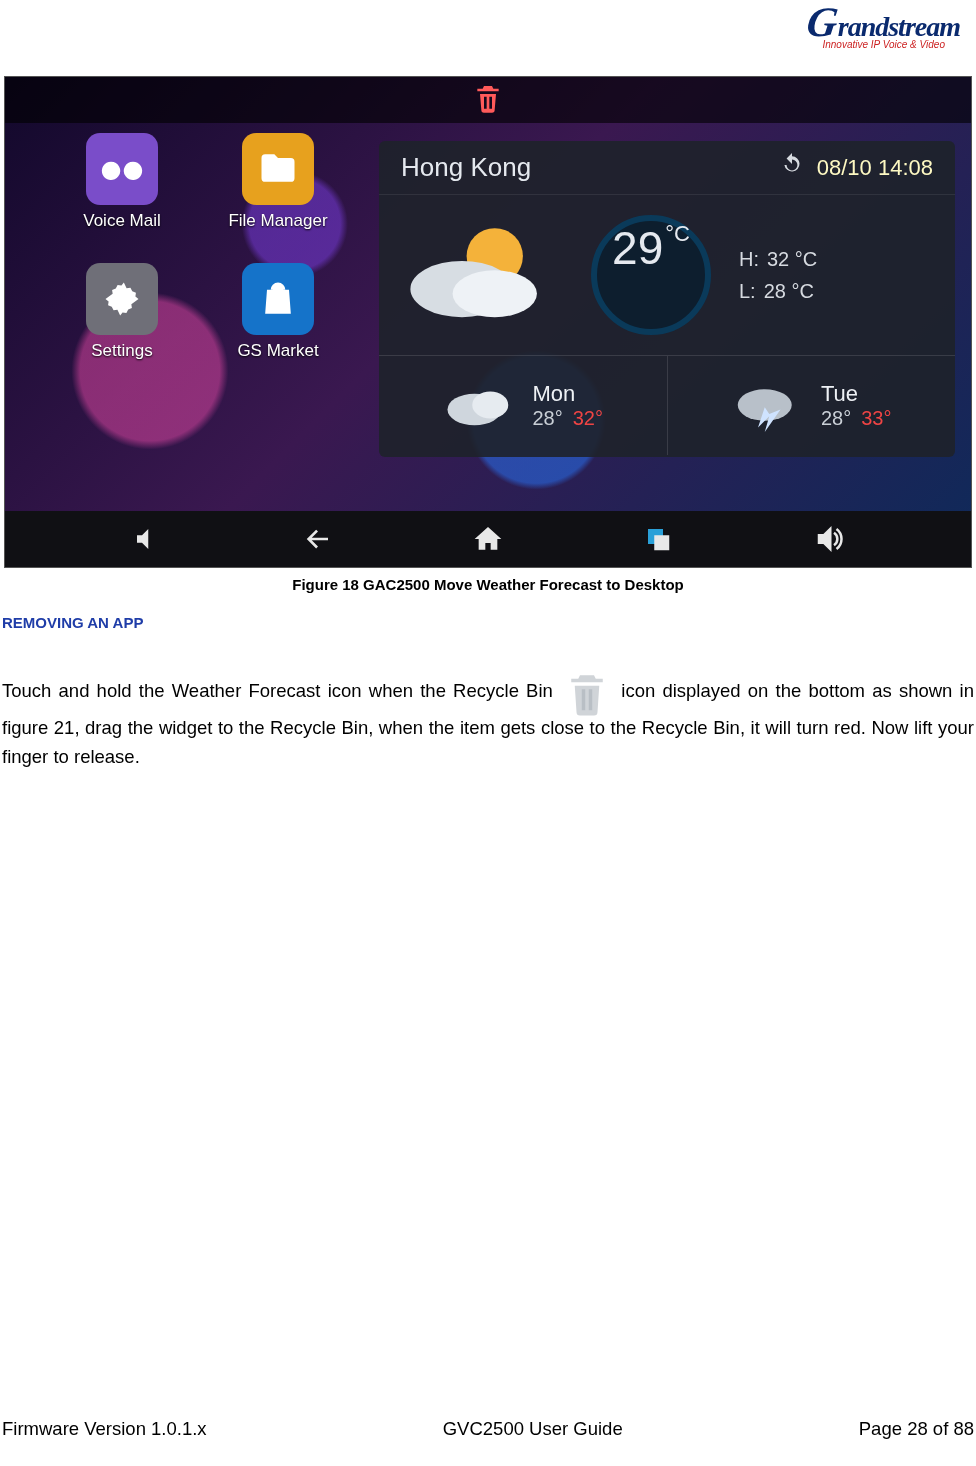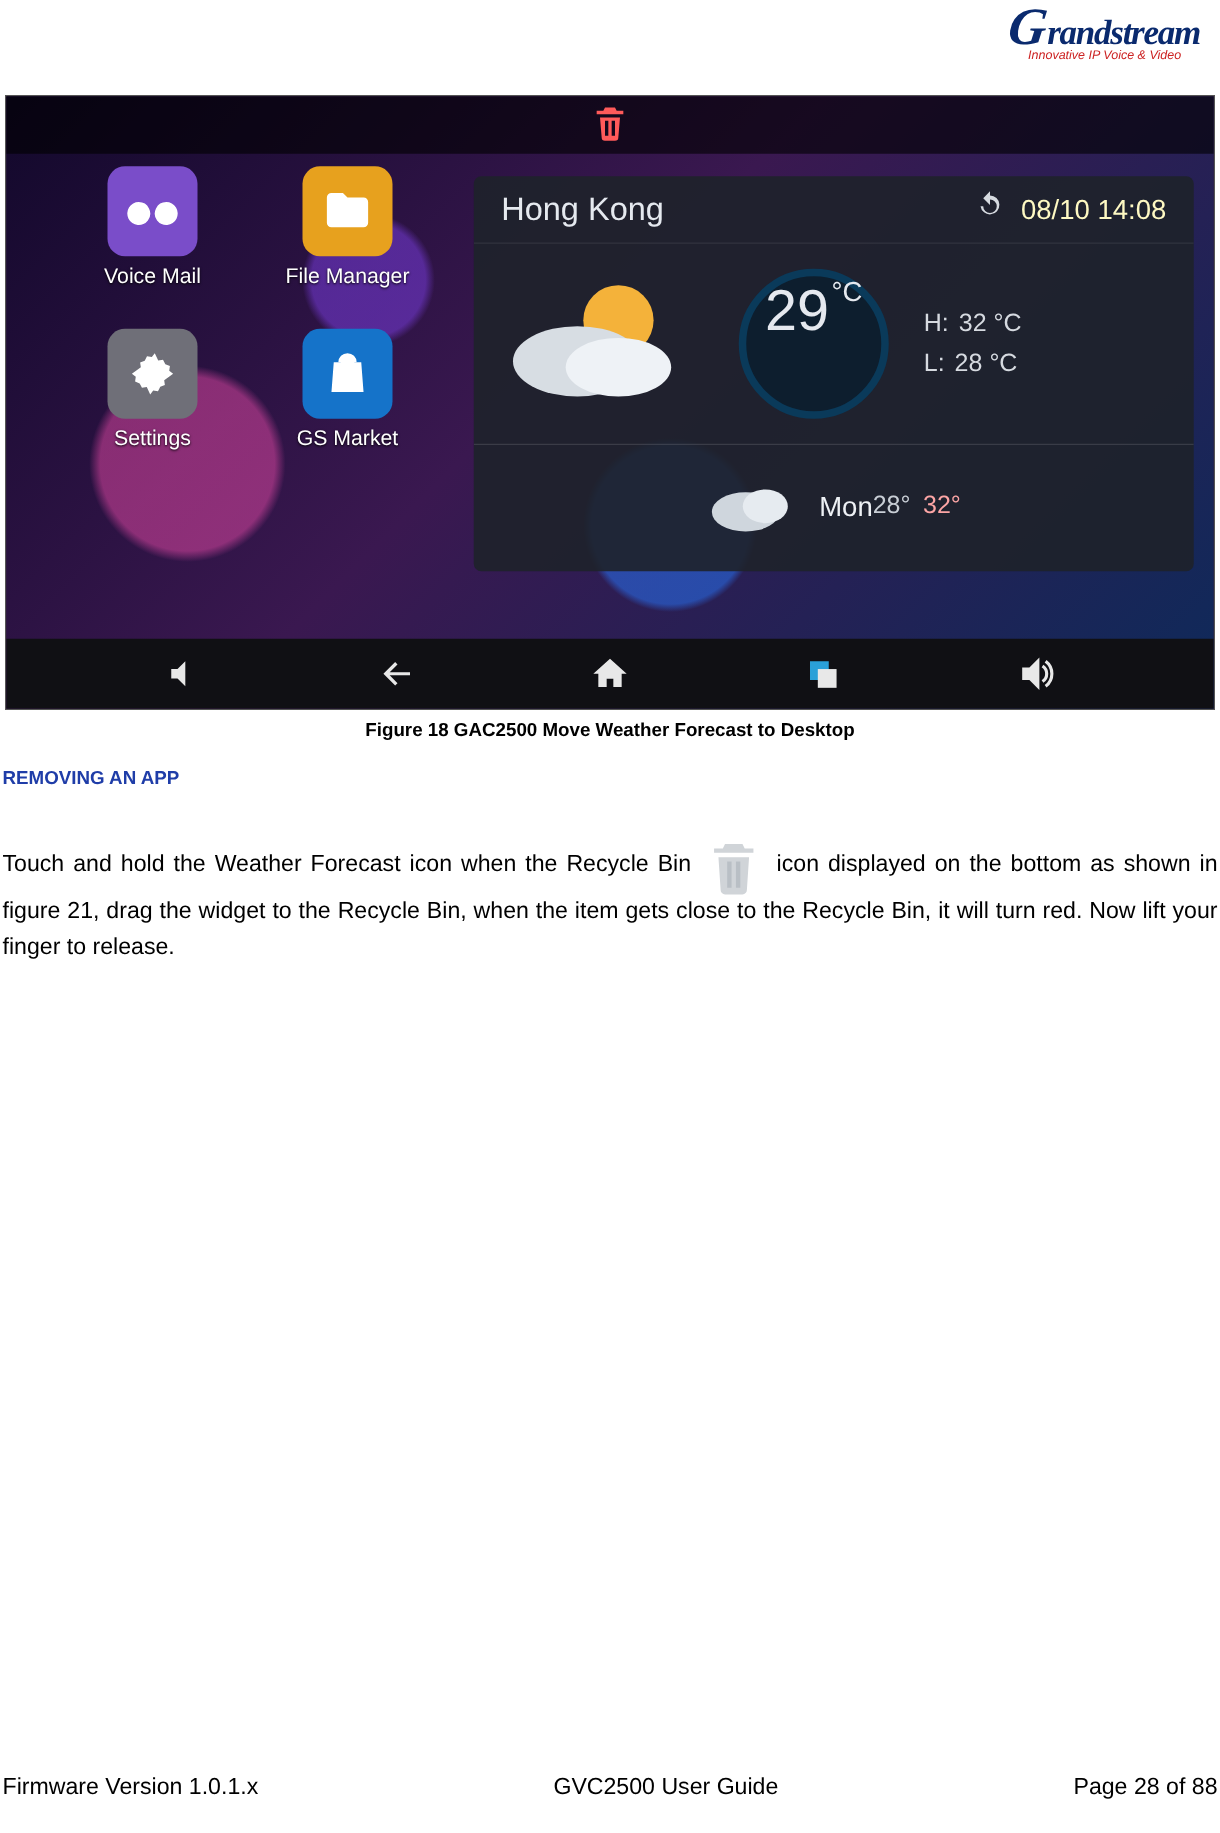--- a/index.html
+++ b/index.html
@@ -50,25 +50,25 @@
   .wx-ring { width:120px; height:120px; border-radius:50%; border:6px solid #0a3a5a; display:flex; align-items:flex-start; justify-content:center; background:#0d1e2e; margin-left:40px; }
   .wx-ring .temp { font-size:46px; font-weight:300; }
   .wx-ring .deg  { font-size:22px; vertical-align: top; margin-left:2px; }
   .wx-hl { margin-left:28px; font-size:20px; color:#d6dae0; line-height:1.6; }
   .wx-hl .deg { margin-left:8px; }
 
   .wx-days { display:flex; height:100px; border-top:1px solid rgba(255,255,255,0.12); }
   .wx-day  { flex:1; display:flex; align-items:center; justify-content:center; gap:18px; border-right:1px solid rgba(255,255,255,0.12); }
   .wx-day:last-child { border-right:none; }
   .wx-day .cloud { width:72px; height:56px; }
-  .wx-day .d { display:flex; flex-direction:row; align-items:flex-start; }
+  .wx-day .d { display:flex; flex-direction:column; align-items:flex-start; }
   .wx-day .name { font-size:22px; color:#eef1f5; }
   .wx-day .lohi { font-size:20px; }
   .wx-day .lo { color:#c9cfd6; margin-right:10px; }
-  .wx-day .hi { color:#fca5a5; }
+  .wx-day .hi { color:#ef4444; }
 
   
   .navbar { position:absolute; left:0; right:0; bottom:0; height:56px; background:#101014; display:flex; align-items:center; justify-content:space-evenly; }
   .navbar .btn { width:56px; height:40px; display:flex; align-items:center; justify-content:center; }
   .navbar svg { fill:#e8e8e8; }
 
   
   .caption { position:absolute; top:576px; left:0; right:0; text-align:center; font-size:15px; font-weight:bold; }
   .section { position:absolute; top:614px; left:2px; color:#1f3da8; font-size:15px; font-weight:bold; }
   .body { position:absolute; top:670px; left:2px; right:2px; font-size:18.5px; line-height:1.55; text-align:justify; }
@@ -169,20 +169,32 @@
         <div class="wx-day">
           <span class="cloud">
             <svg viewBox="0 0 64 48">
                 <ellipse cx="28" cy="28" rx="24" ry="14" fill="#cfd6dd"></ellipse>
                 <ellipse cx="42" cy="24" rx="16" ry="12" fill="#e6ebf0"></ellipse>
               </svg>
           </span>
           <span class="d">
             <span class="name">Mon</span>
             <span class="lohi"><span class="lo">28°</span><span class="hi">32°</span></span>
+          </span>
+        </div>
+        <div class="wx-day">
+          <span class="cloud">
+            <svg viewBox="0 0 64 48">
+                <ellipse cx="30" cy="24" rx="24" ry="14" fill="#b8c0c9"></ellipse>
+                <polygon points="30,26 24,44 34,34 30,48 44,28 34,32" fill="#cfe3ff"></polygon>
+              </svg>
+          </span>
+          <span class="d">
+            <span class="name">Tue</span>
+            <span class="lohi"><span class="lo">28°</span><span class="hi">33°</span></span>
           </span>
         </div>
       </div>
     </div>
 
     <div class="navbar">
       <div class="btn">
           <svg width="36" height="30" viewBox="0 0 24 24">
             <path d="M4 9h4l5-5v16l-5-5H4z"></path>
           </svg>

